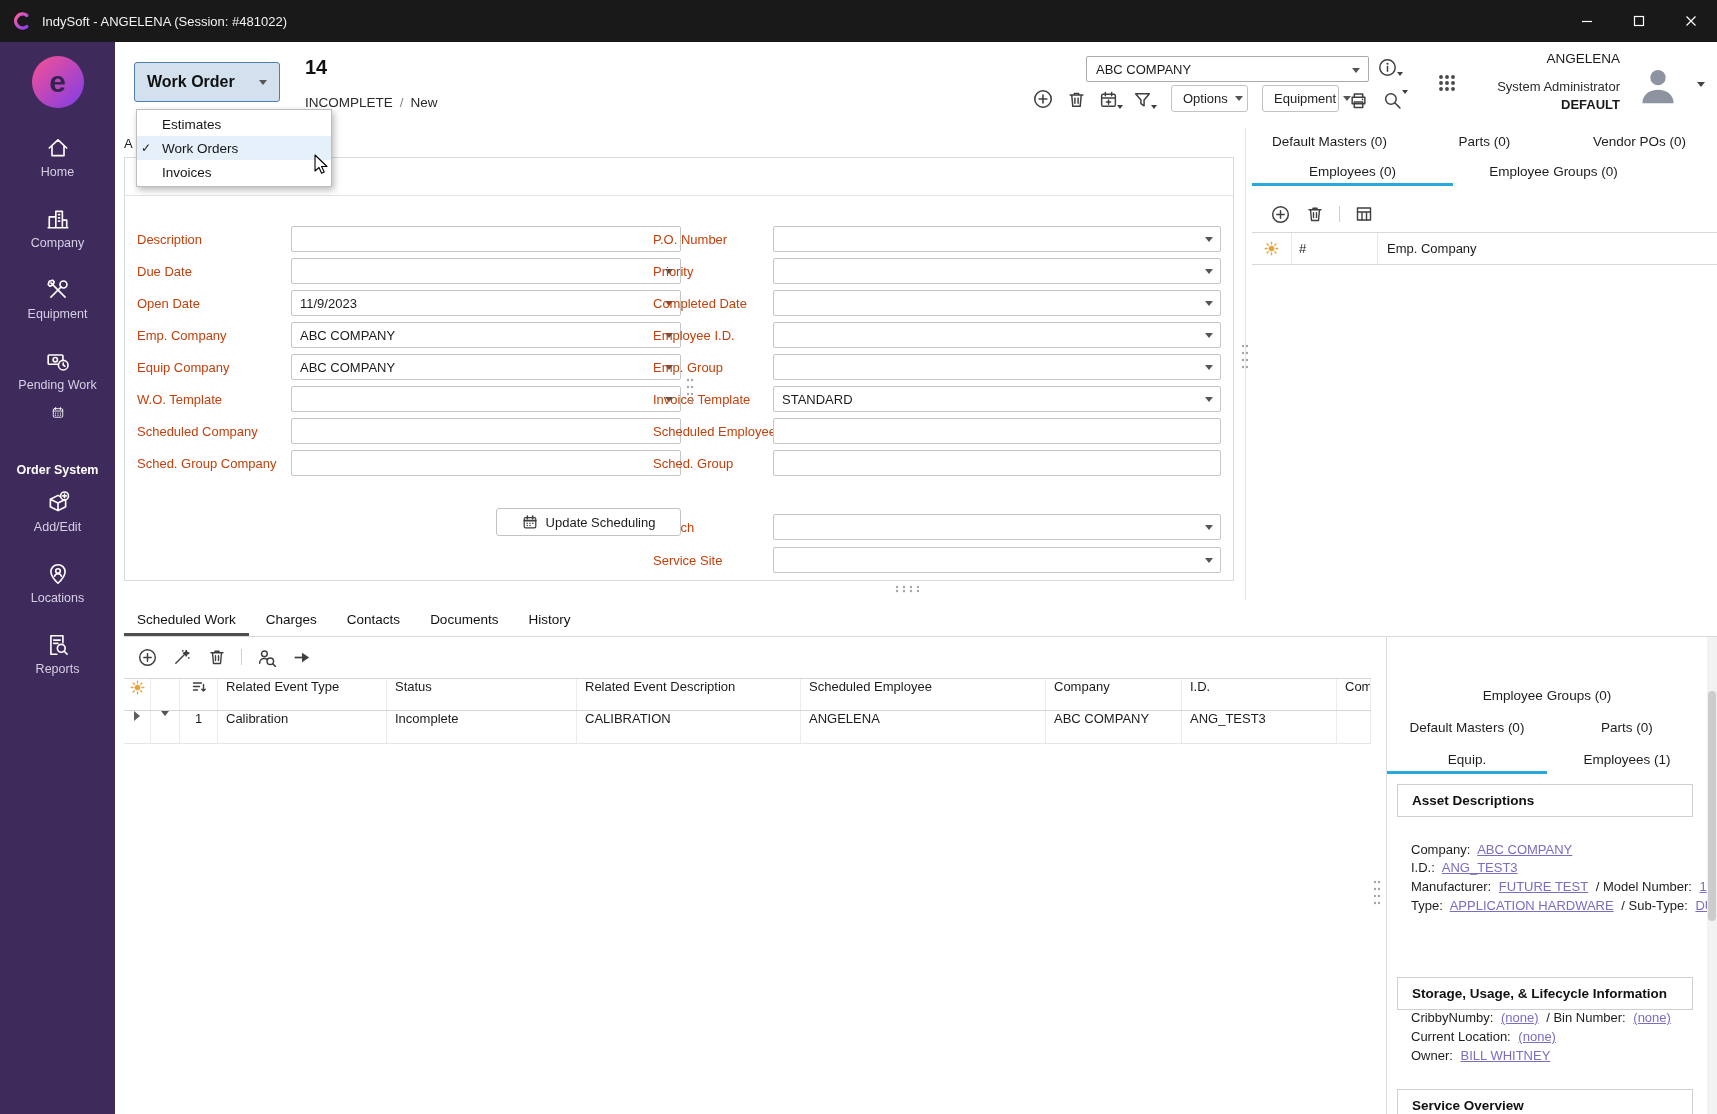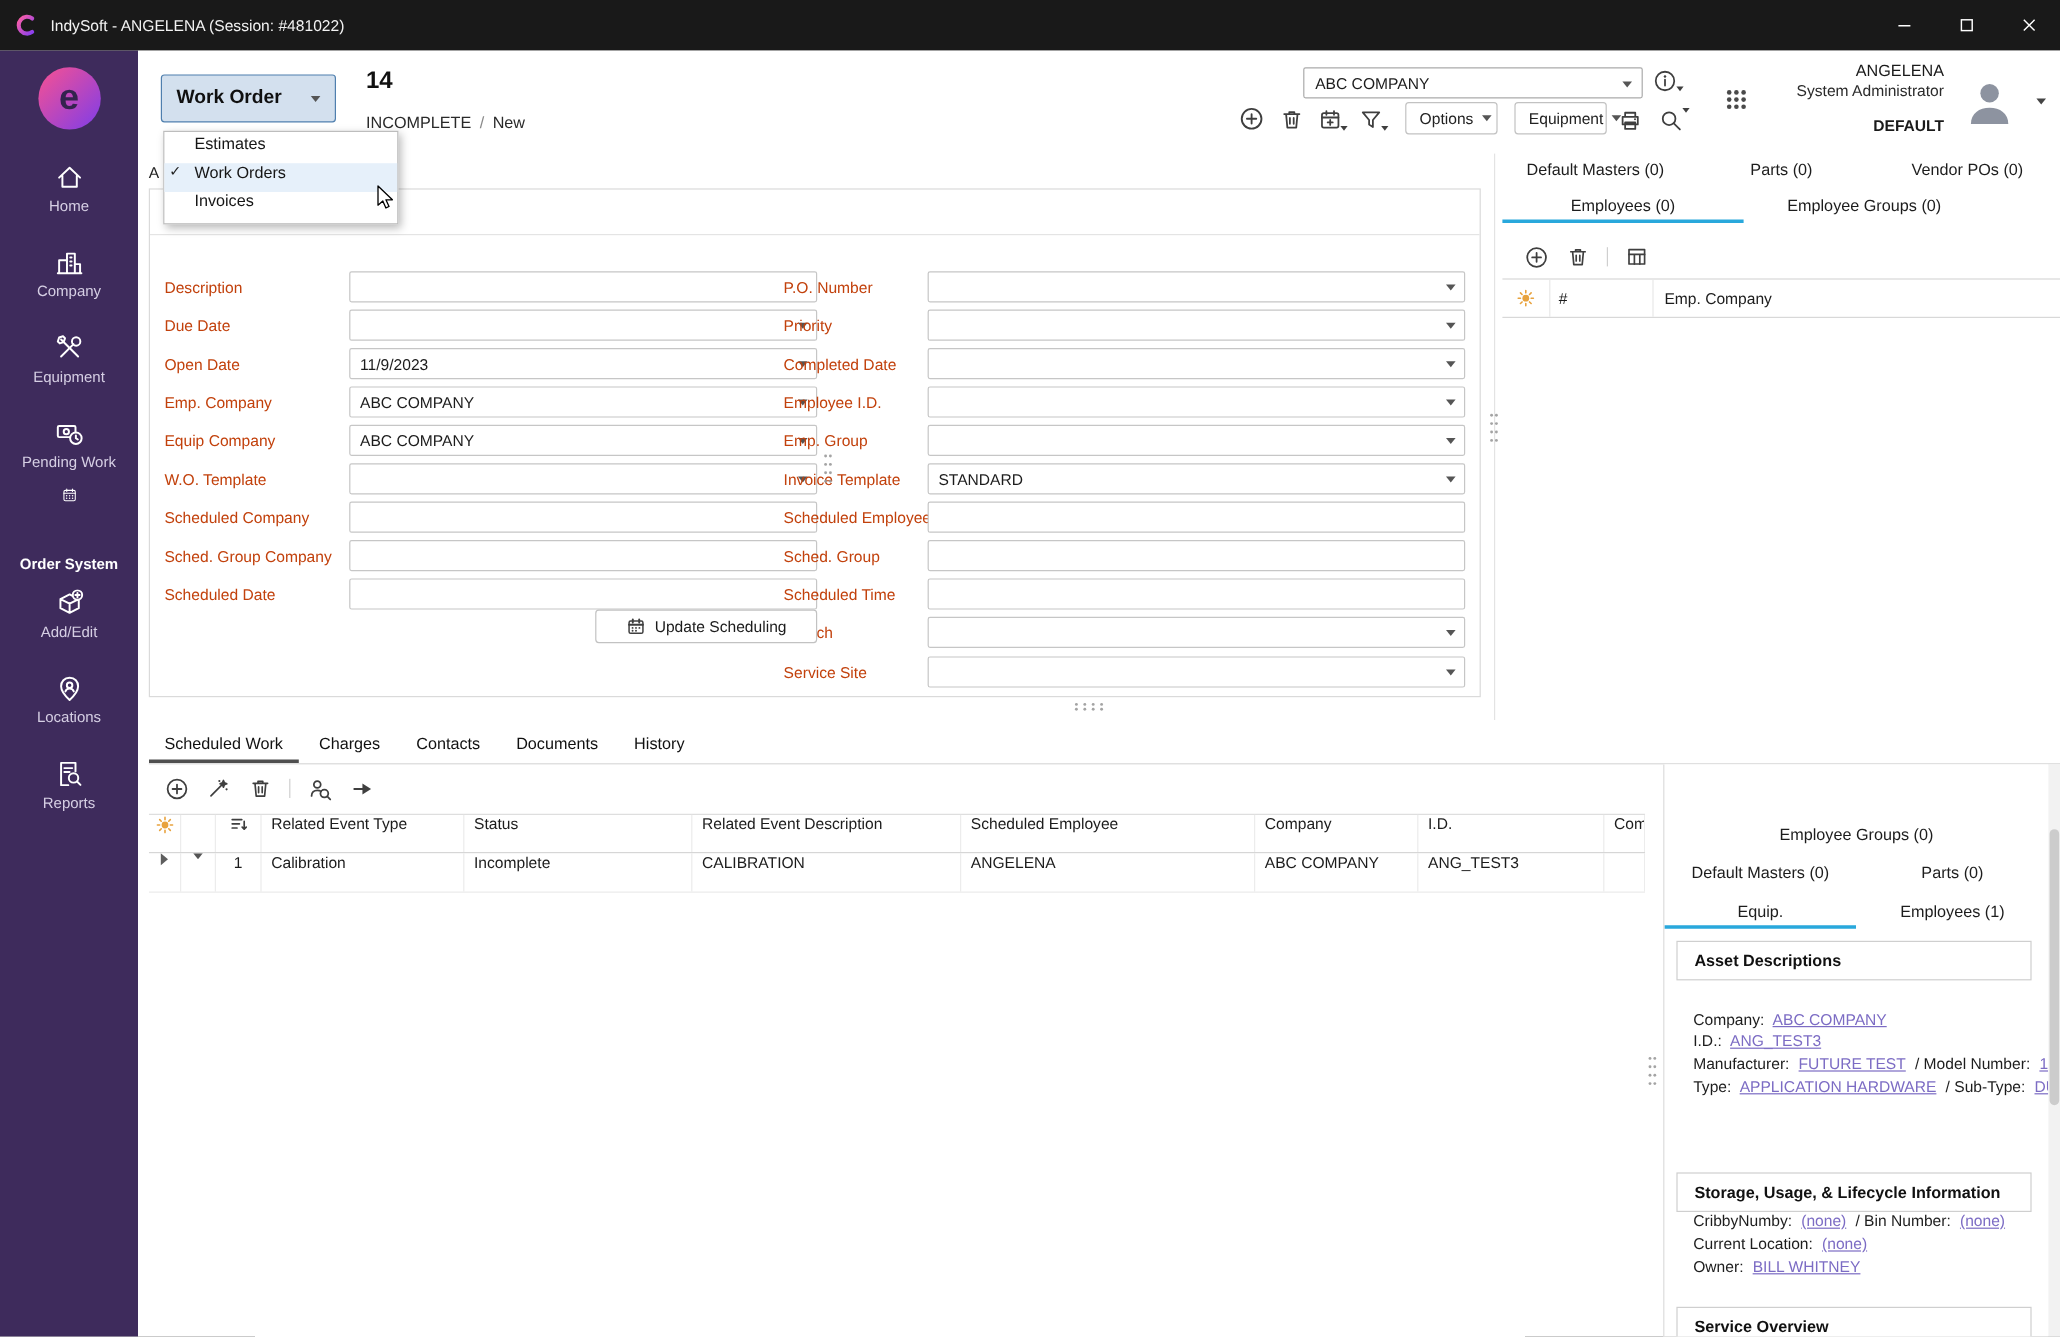--- a/index.html
+++ b/index.html
@@ -34,21 +34,21 @@
   .order-number { position:absolute; left:305px; top:56px; font-size:20px; font-weight:bold; color:#111; }
   .breadcrumb { position:absolute; left:305px; top:95px; font-size:13.5px; color:#2a2a2a; display:flex; gap:7px; }
   .breadcrumb .sep { color:#888; }
   .partial-a { position:absolute; left:124px; top:136px; font-size:13px; color:#222; }
 
   .company-combo { position:absolute; left:1086px; top:56px; width:283px; height:26px; border:1px solid #ababab; border-radius:2px; background:#fff; display:flex; align-items:center; padding:0 24px 0 9px; font-size:13px; color:#1c1c1c; cursor:pointer; }
   .company-combo .chev-down { position:absolute; right:8px; top:11px; }
   .hd-ic { position:absolute; width:22px; height:22px; display:flex; align-items:center; justify-content:center; cursor:pointer; }
   .hd-btn { position:absolute; top:85px; height:27px; border:1px solid #c2c2c2; border-radius:3px; background:#fff; display:flex; align-items:center; gap:7px; padding:0 11px; font-size:13px; color:#222; cursor:pointer; }
   .user-name { position:absolute; top:51px; right:97px; font-size:13.5px; color:#1a1a1a; }
-  .user-role { position:absolute; top:68px; right:97px; font-size:13px; color:#2b2b2b; }
+  .user-role { position:absolute; top:79px; right:97px; font-size:13px; color:#2b2b2b; }
   .user-profile { position:absolute; top:97px; right:97px; font-size:13px; font-weight:bold; color:#1a1a1a; }
   .avatar { position:absolute; left:1635px; top:60px; width:46px; height:48px; display:flex; align-items:flex-end; justify-content:center; cursor:pointer; }
   .user-chev { position:absolute; left:1697px; top:82px; cursor:pointer; }
 
   
   .form-panel { position:absolute; left:124px; top:157px; width:1110px; height:424px; border:1px solid #dadada; background:#fff; }
   .form-band { position:absolute; left:0; top:0; width:100%; height:38px; border-bottom:1px solid #e4e4e4; }
   .frow { position:absolute; left:0; width:100%; height:26px; }
   .flabel { position:absolute; top:6px; font-size:13px; color:#c2410c; white-space:nowrap; }
   .flabel.lcol { left:12px; }
@@ -101,21 +101,21 @@
   .aline { position:absolute; left:24px; right:0; white-space:nowrap; overflow:hidden; font-size:13px; color:#1d1d1d; }
   .alink { color:#7c6cc4; text-decoration:underline; cursor:pointer; }
   .asp { display:inline-block; width:4px; }
 
   
   .scrollbar { position:absolute; left:1707px; top:637px; width:10px; height:477px; background:#f2f2f2; }
   .scroll-thumb { position:absolute; left:1px; top:54px; width:8px; height:230px; background:#cccccc; border-radius:4px; }
 
   
   .order-menu { position:absolute; left:136px; top:109px; width:196px; background:#fff; border:1px solid #bdbdbd; box-shadow:2px 3px 7px rgba(0,0,0,.28); z-index:40; padding:2px 0; }
-  .menu-item { height:24px; display:flex; align-items:flex-start; gap:6px; padding-left:4px; font-size:13.5px; color:#161616; cursor:pointer; }
+  .menu-item { height:24px; display:flex; align-items:center; gap:6px; padding-left:4px; font-size:13.5px; color:#161616; cursor:pointer; }
   .menu-item.hover { background:#e6f0fa; }
   .menu-check { width:15px; font-size:12px; color:#222; }
 
   .cursor { position:absolute; left:311px; top:153px; z-index:60; pointer-events:none; }
 </style>
 </head>
 <body>
 
 <div class="app">
 
@@ -398,30 +398,20 @@
       <div class="fbox rbox plain">
           <span></span>
         </div>
     </div>
     <div class="frow" style="top:292px">
       <span class="flabel lcol">Sched. Group Company</span>
       <div class="fbox lbox plain">
           <span></span>
         </div>
       <span class="flabel rcol">Sched. Group</span>
-      <div class="fbox rbox plain">
-          <span></span>
-        </div>
-    </div>
-    <div class="frow" style="top:324px">
-      <span class="flabel lcol">Scheduled Date</span>
-      <div class="fbox lbox plain">
-          <span></span>
-        </div>
-      <span class="flabel rcol">Scheduled Time</span>
       <div class="fbox rbox plain">
           <span></span>
         </div>
     </div>
     <div class="frow" style="top:356px">
       <span class="flabel rcol">Branch</span>
       <div class="fbox rbox combo">
           <span></span>
           <span class="chev-down"></span>
         </div>

